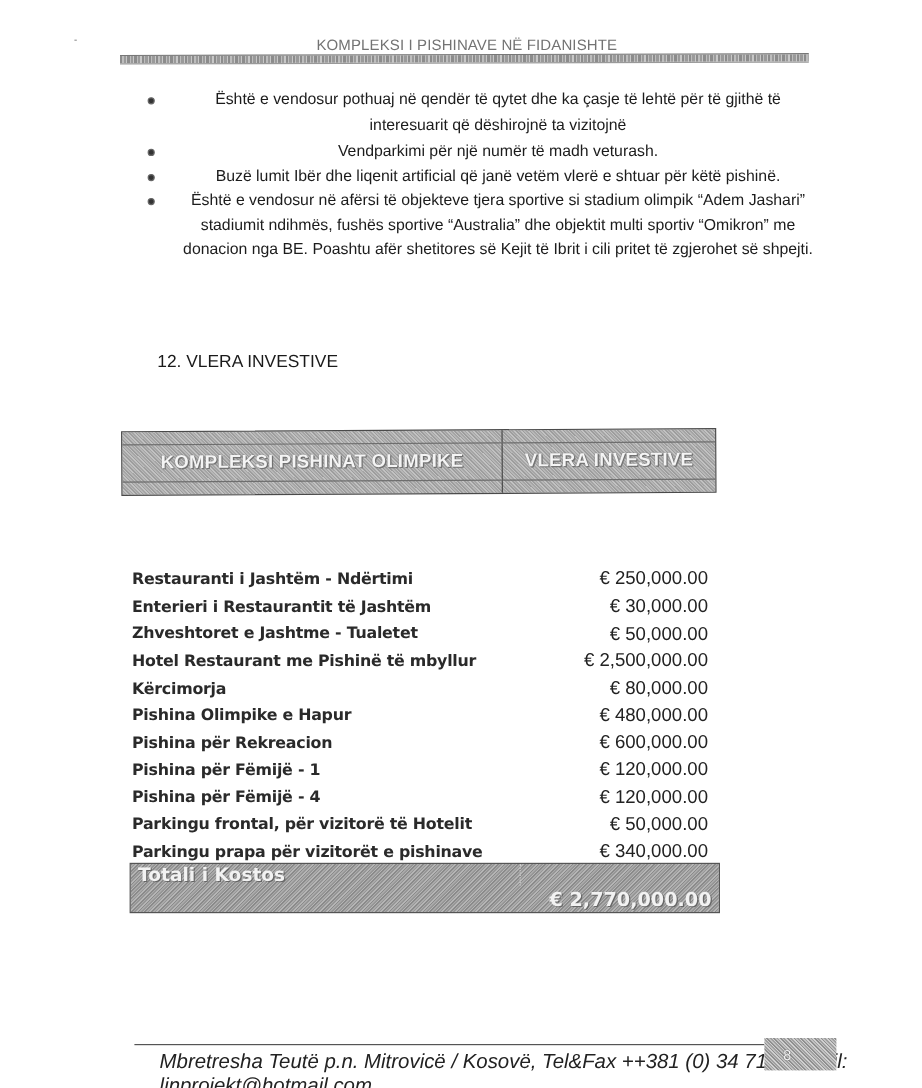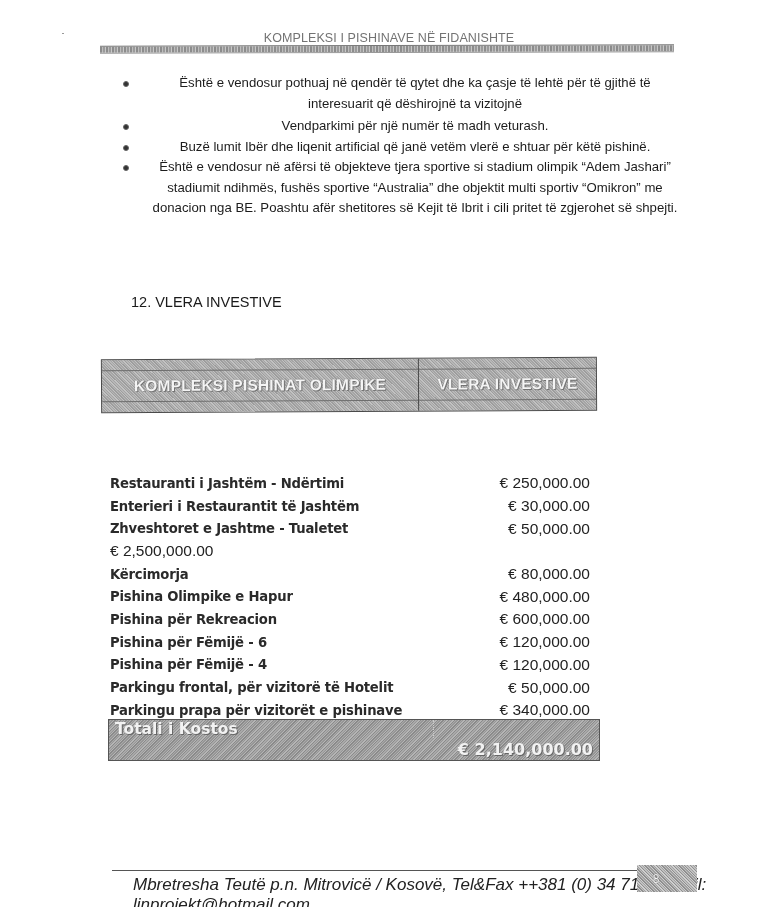--- a/index.html
+++ b/index.html
@@ -77,36 +77,37 @@
     </div>
   <div class="row">
       <span class="lbl">Enterieri i Restaurantit të Jashtëm</span>
       <span class="val">€ 30,000.00</span>
     </div>
   <div class="row">
       <span class="lbl">Zhveshtoret e Jashtme - Tualetet</span>
       <span class="val">€ 50,000.00</span>
     </div>
   <div class="row">
+      <span class="lbl">Hotel Restaurant me Pishinë të mbyllur</span>
       <span class="val">€ 2,500,000.00</span>
     </div>
   <div class="row">
       <span class="lbl">Kërcimorja</span>
       <span class="val">€ 80,000.00</span>
     </div>
   <div class="row">
       <span class="lbl">Pishina Olimpike e Hapur</span>
       <span class="val">€ 480,000.00</span>
     </div>
   <div class="row">
       <span class="lbl">Pishina për Rekreacion</span>
       <span class="val">€ 600,000.00</span>
     </div>
   <div class="row">
-      <span class="lbl">Pishina për Fëmijë - 6</span>
+      <span class="lbl">Pishina për Fëmijë - 1</span>
       <span class="val">€ 120,000.00</span>
     </div>
   <div class="row">
       <span class="lbl">Pishina për Fëmijë - 4</span>
       <span class="val">€ 120,000.00</span>
     </div>
   <div class="row">
       <span class="lbl">Parkingu frontal, për vizitorë të Hotelit</span>
       <span class="val">€ 50,000.00</span>
     </div>
@@ -115,20 +116,20 @@
       <span class="val">€ 340,000.00</span>
     </div>
   <div class="row">
       <span class="lbl">Aksesorët e Pishinave</span>
       <span class="val">€ 130,000.00</span>
     </div>
 </div>
 
 <div class="total">
   <div class="tl">Totali i Kostos</div>
-  <div class="tv">€ 2,140,000.00</div>
+  <div class="tv">€ 2,770,000.00</div>
 </div>
 
 <div class="footer-rule"></div>
 <div class="footer-text">Mbretresha Teutë p.n. Mitrovicë / Kosovë, Tel&amp;Fax ++381 (0) 34 717 E-mail: linprojekt@hotmail.com</div>
 <div class="page-num">
     <span>8</span>
   </div>
 
 </body></html>

